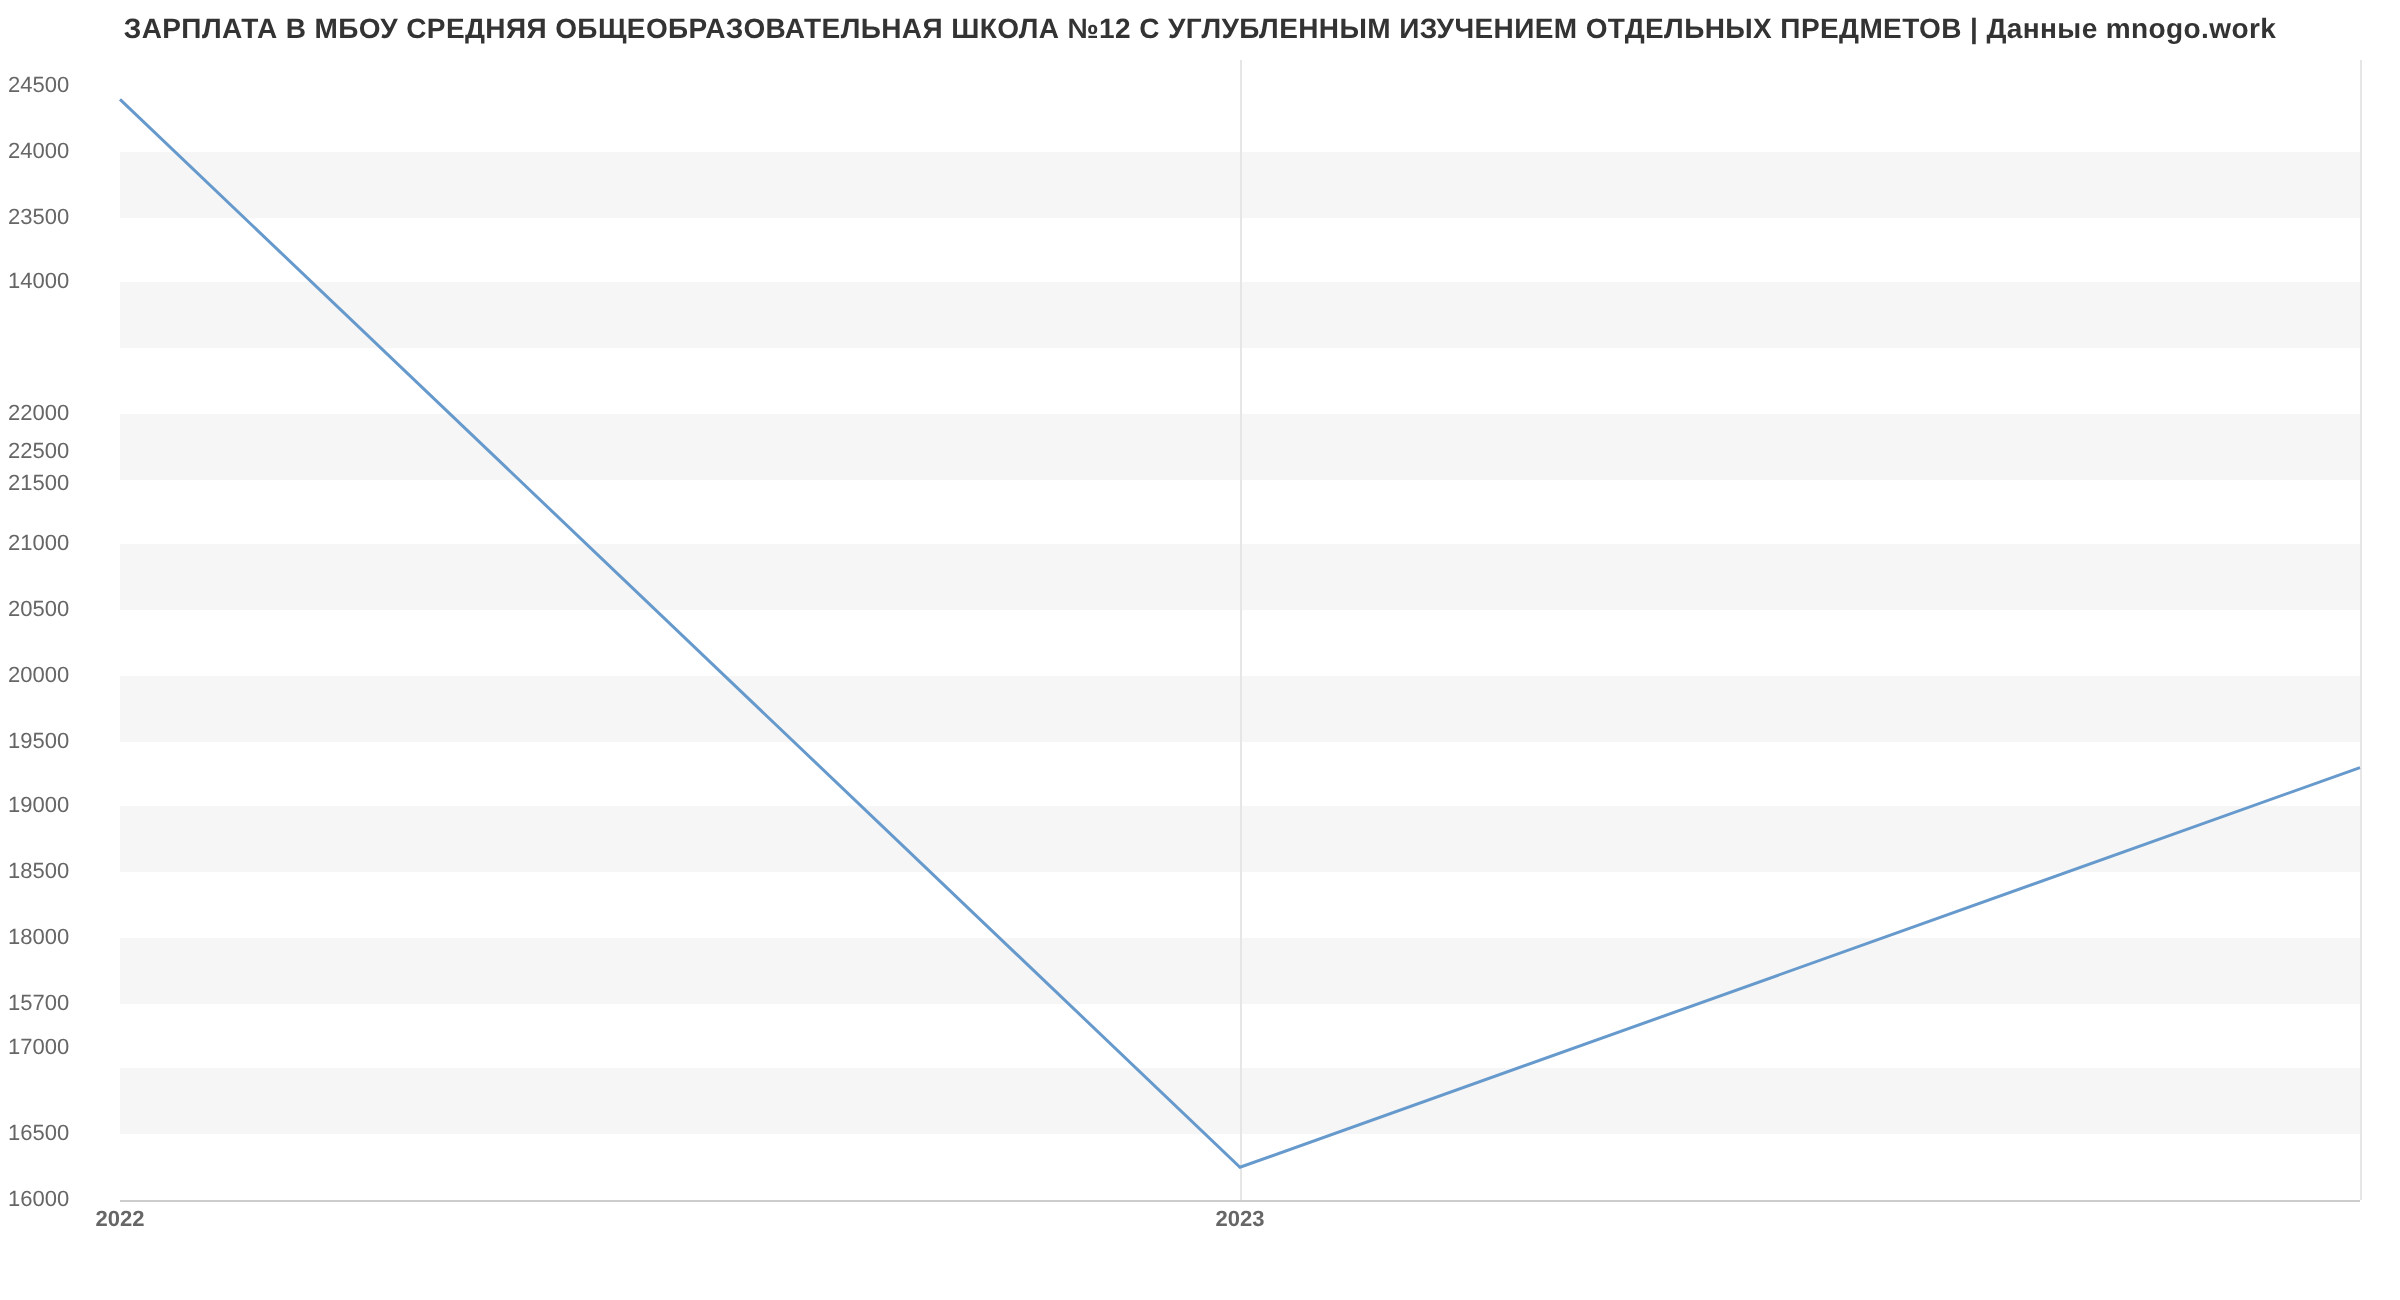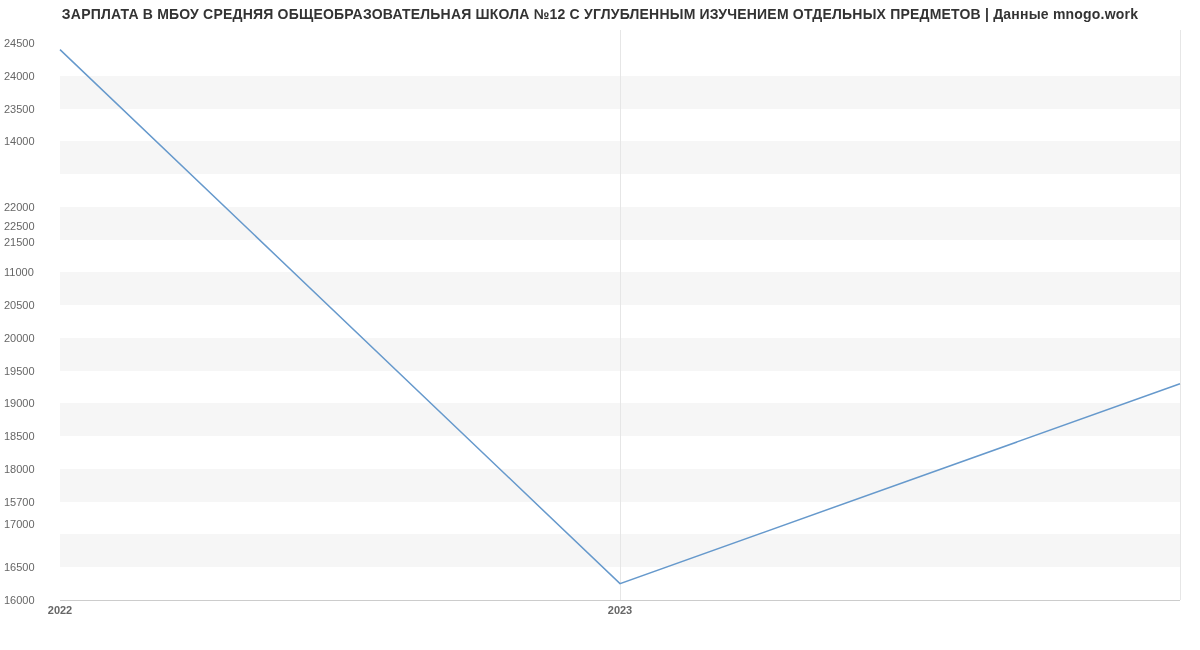--- a/index.html
+++ b/index.html
@@ -106,21 +106,21 @@
     <div class="ytick" style="top: 600px;">16000</div>
     <div class="ytick" style="top: 567.241px;">16500</div>
     <div class="ytick" style="top: 524px;">17000</div>
     <div class="ytick" style="top: 501.724px;">15700</div>
     <div class="ytick" style="top: 468.966px;">18000</div>
     <div class="ytick" style="top: 436.207px;">18500</div>
     <div class="ytick" style="top: 403.448px;">19000</div>
     <div class="ytick" style="top: 370.69px;">19500</div>
     <div class="ytick" style="top: 337.931px;">20000</div>
     <div class="ytick" style="top: 305.172px;">20500</div>
-    <div class="ytick" style="top: 272.414px;">11000</div>
+    <div class="ytick" style="top: 272.414px;">21000</div>
     <div class="ytick" style="top: 242px;">21500</div>
     <div class="ytick" style="top: 206.897px;">22000</div>
     <div class="ytick" style="top: 180px; margin-top: 46px;">22500</div>
     <div class="ytick" style="top: 141.379px;">14000</div>
     <div class="ytick" style="top: 108.621px;">23500</div>
     <div class="ytick" style="top: 75.8621px;">24000</div>
     <div class="ytick" style="top: 43.1034px;">24500</div>
   </div>
 
 </body></html>

